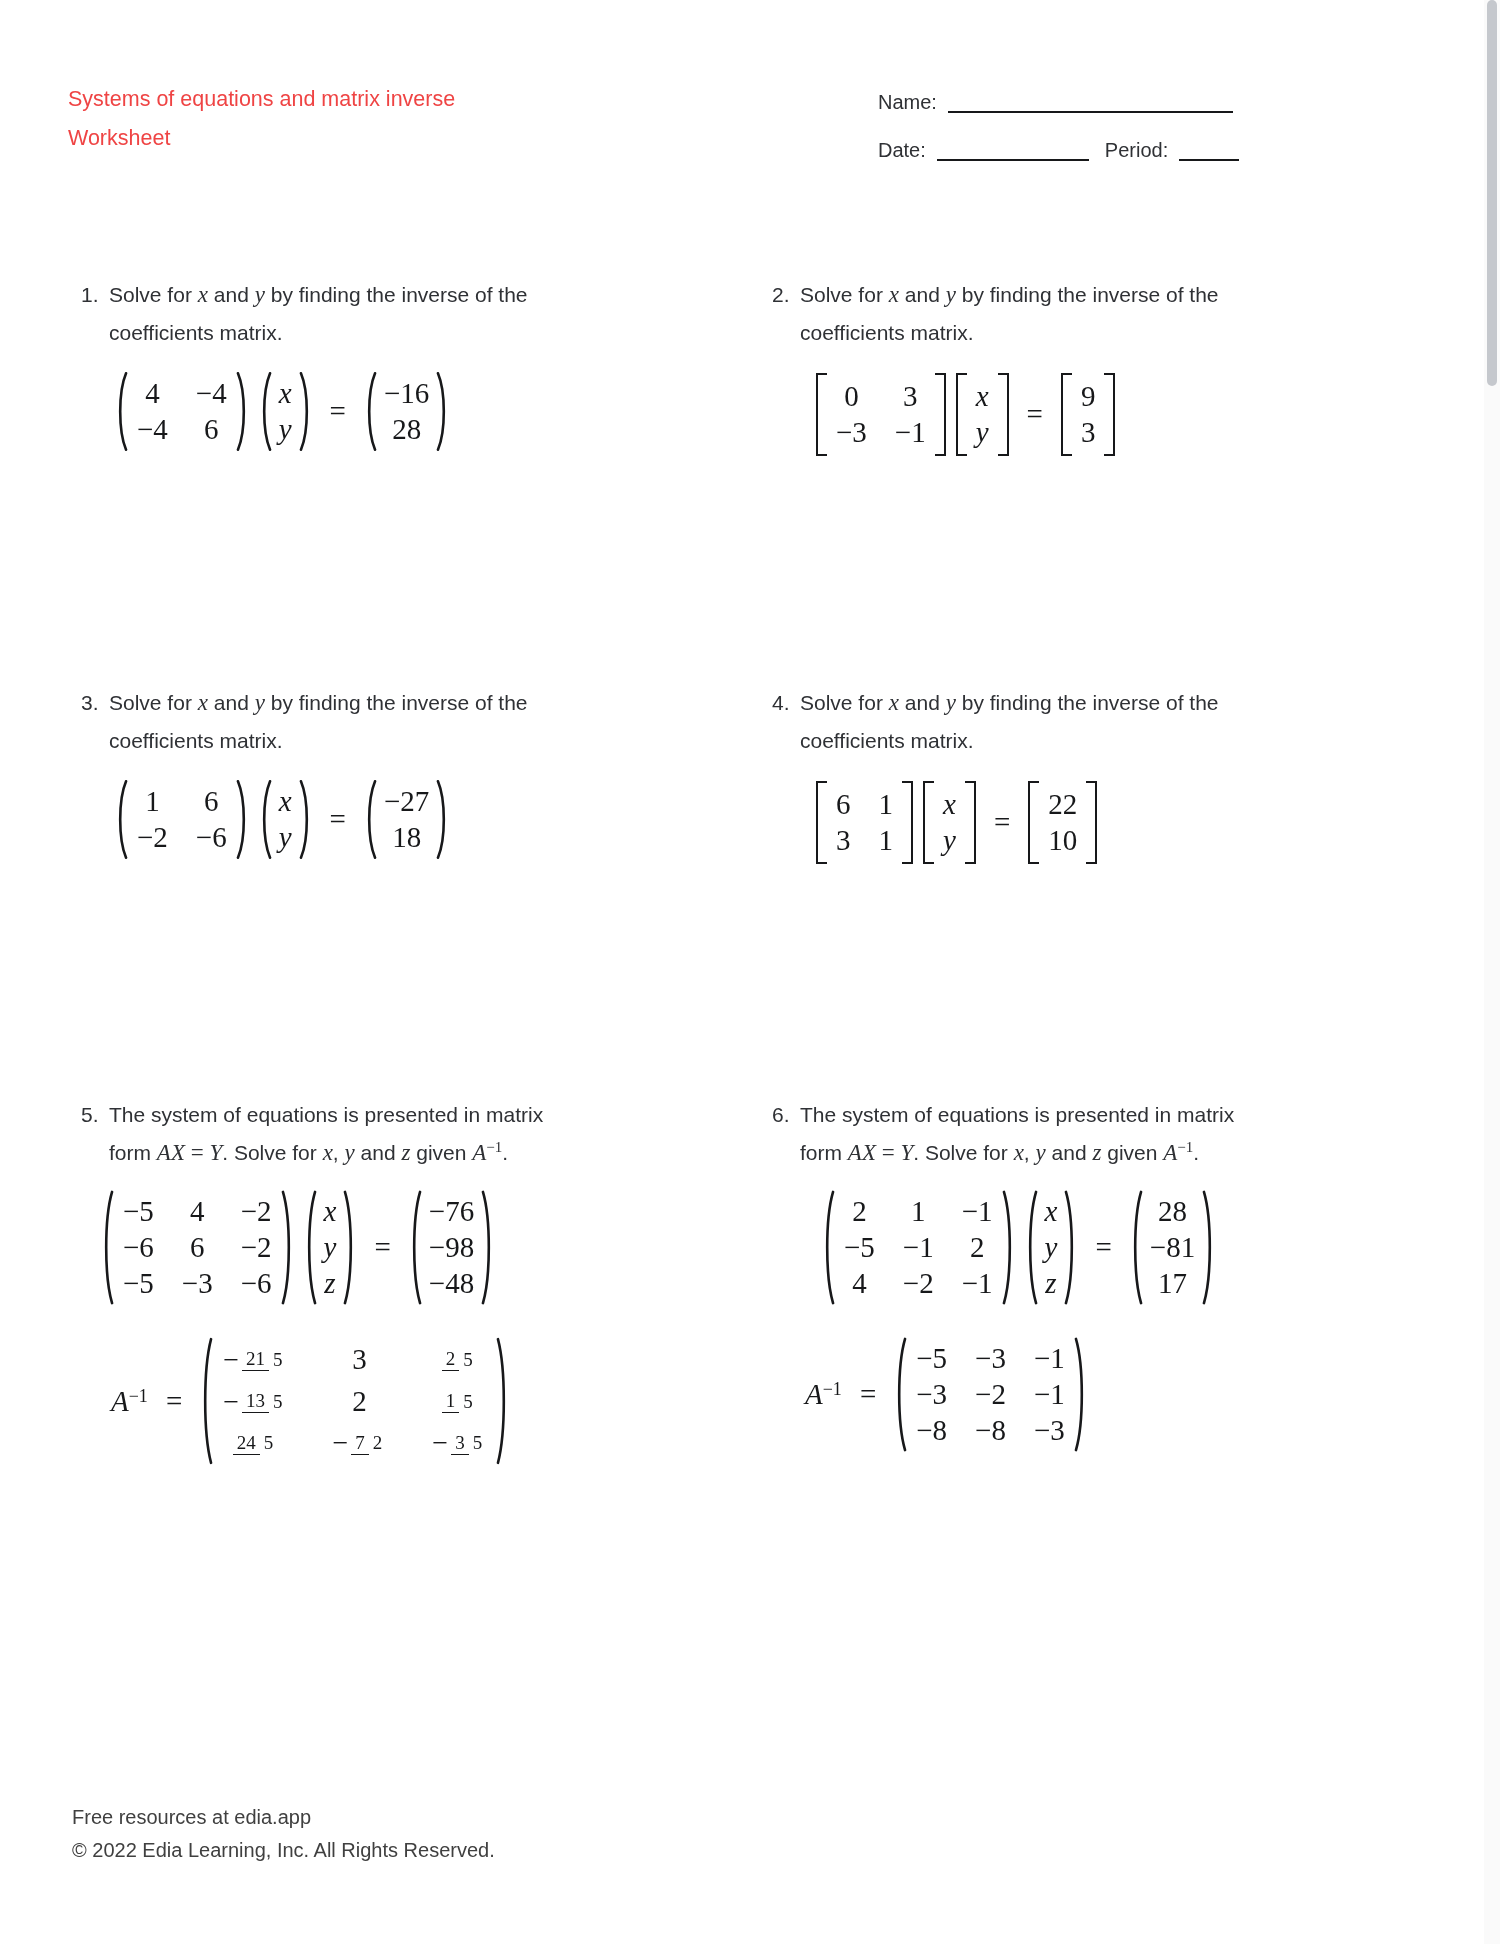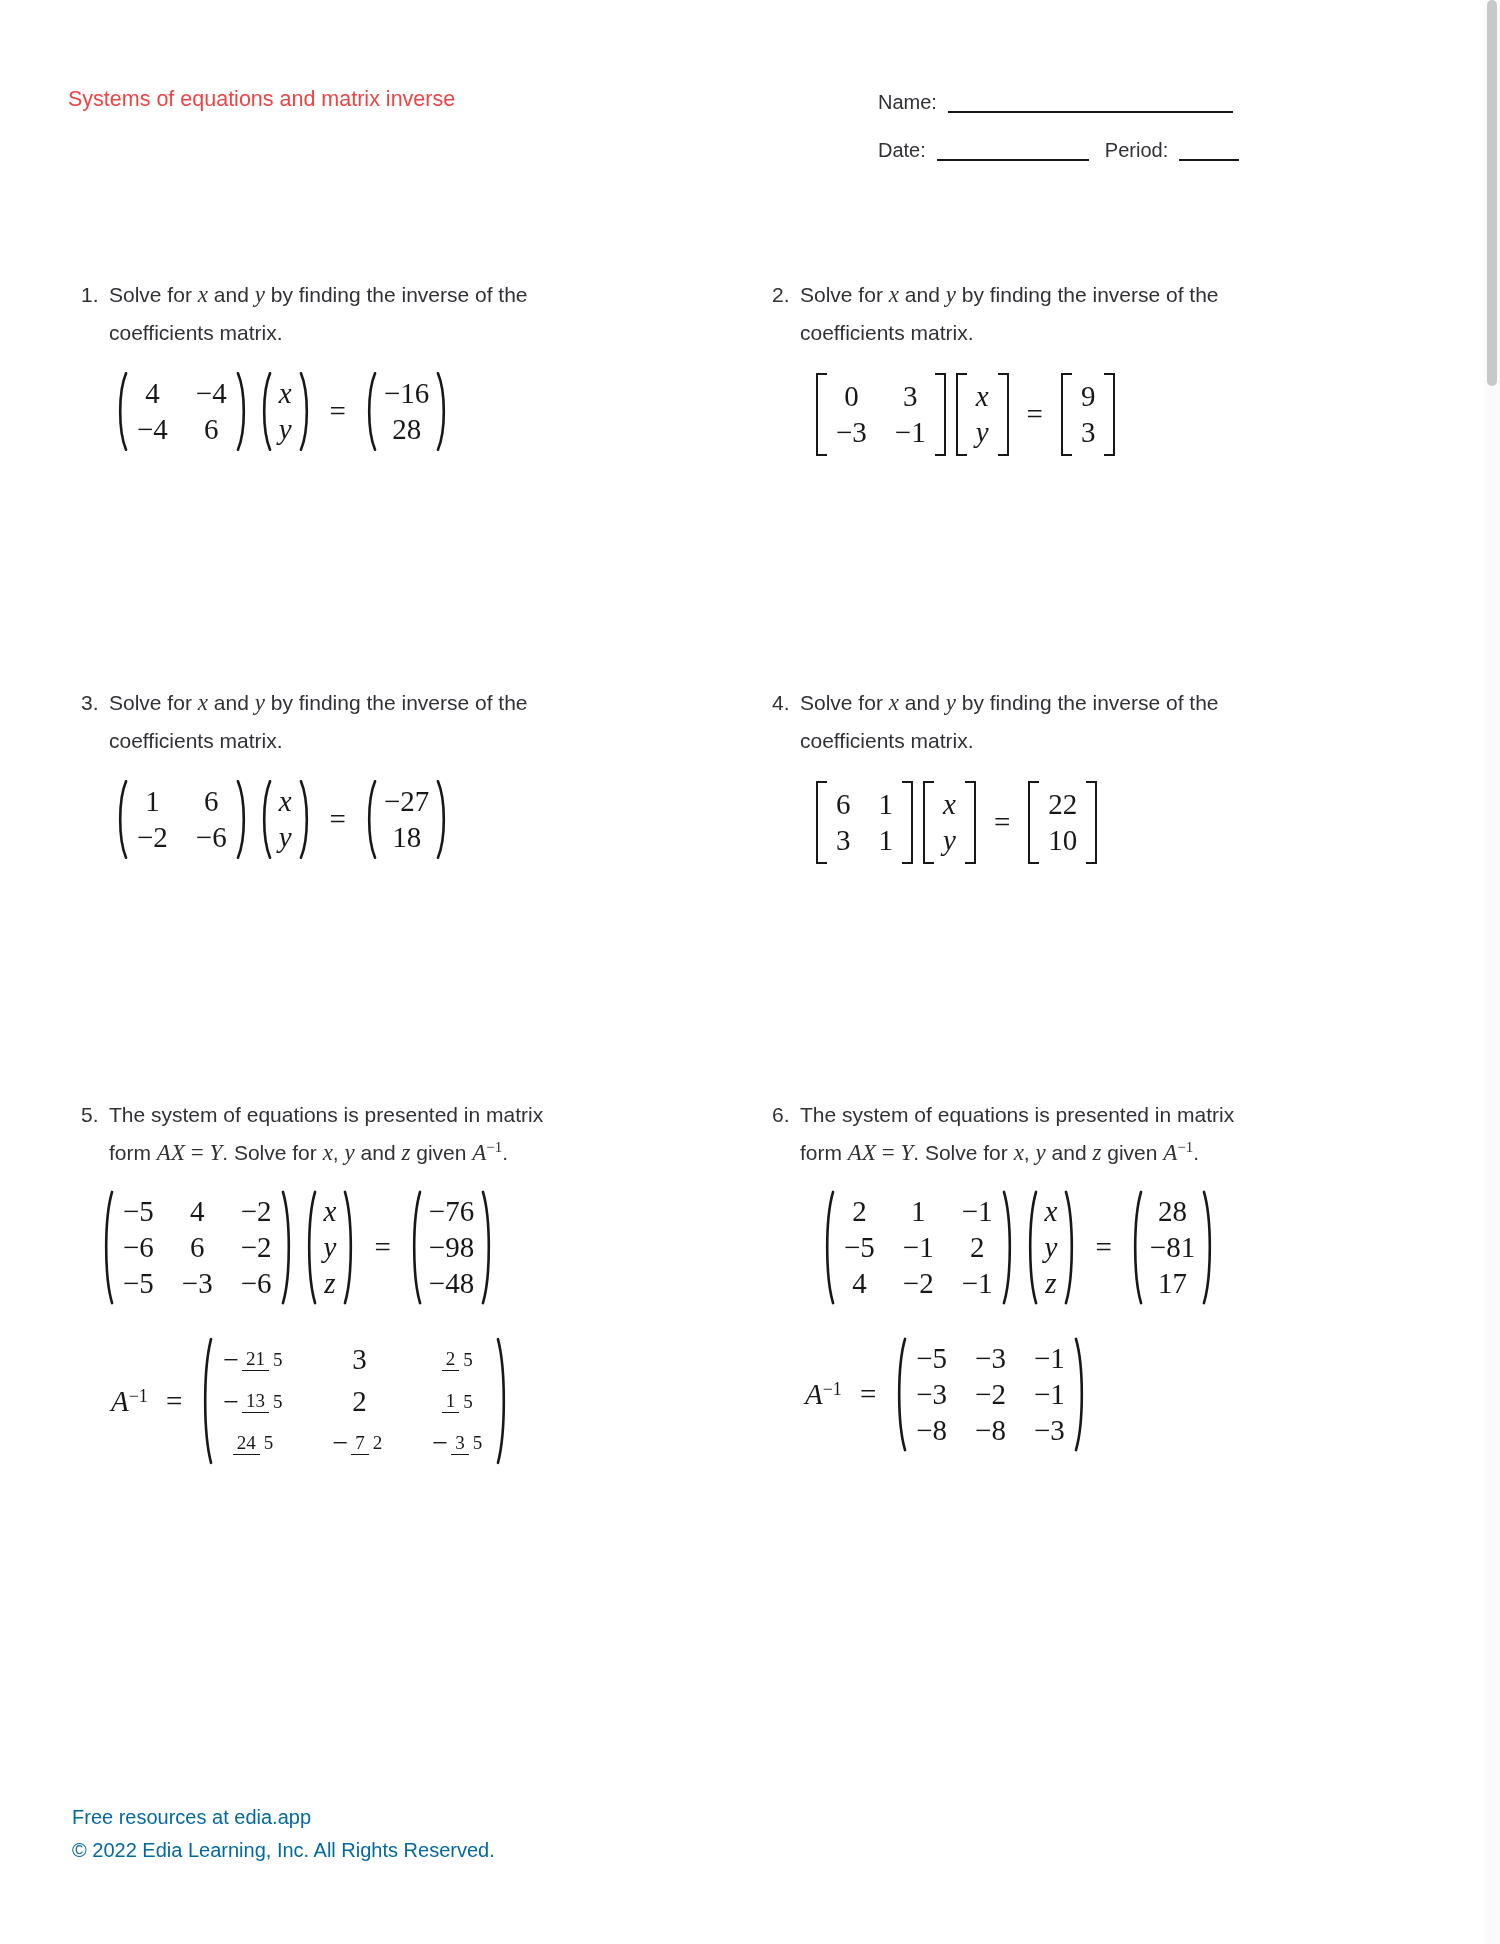--- a/index.html
+++ b/index.html
@@ -56,30 +56,31 @@
   .frcell{display:inline-flex;align-items:center;}
   .fsign{font-size:28px;margin-right:3px;}
   .fstack{display:inline-flex;flex-direction:row;align-items:center;}
   .fnum,.fden{font-size:19px;line-height:22px;padding:0 4px;}
   .fnum{border-bottom:1.7px solid #17181a;}
   .frg .cell{line-height:normal;}
   
   .mvb{font-family:"Liberation Serif",serif;font-style:italic;font-size:29px;}
   .asup{font-size:18px;line-height:0;vertical-align:9px;}
   
-  .footer{position:absolute;left:72px;top:1801px;font-size:20px;line-height:33px;color:#0369a1;}
+  .footer{position:absolute;left:72px;top:1801px;font-size:20px;line-height:33px;color:#404040;}
   
   .sb-track{position:absolute;top:0;right:0;width:16px;height:1944px;background:#fafafa;}
   .sb-thumb{position:absolute;top:0;right:3px;width:10px;height:386px;border-radius:6px;background:#c5c8cd;}
 </style>
 </head>
 <body>
 
 <div class="title">
   <div>Systems of equations and matrix inverse</div>
+  <div>Worksheet</div>
 </div>
 
 <div class="fields">
   <div class="frow">
     <span class="flabel">Name:</span>
     <span class="blank" style="width:285px"></span>
   </div>
   <div class="frow">
     <span class="flabel">Date:</span>
     <span class="blank" style="width:152px"></span>

